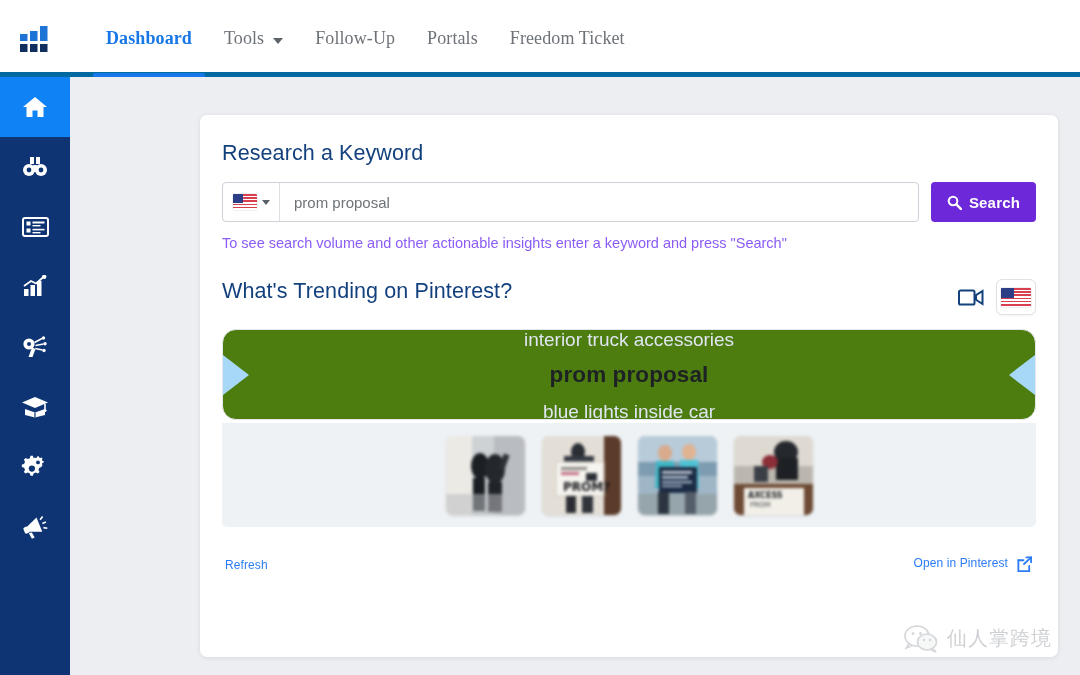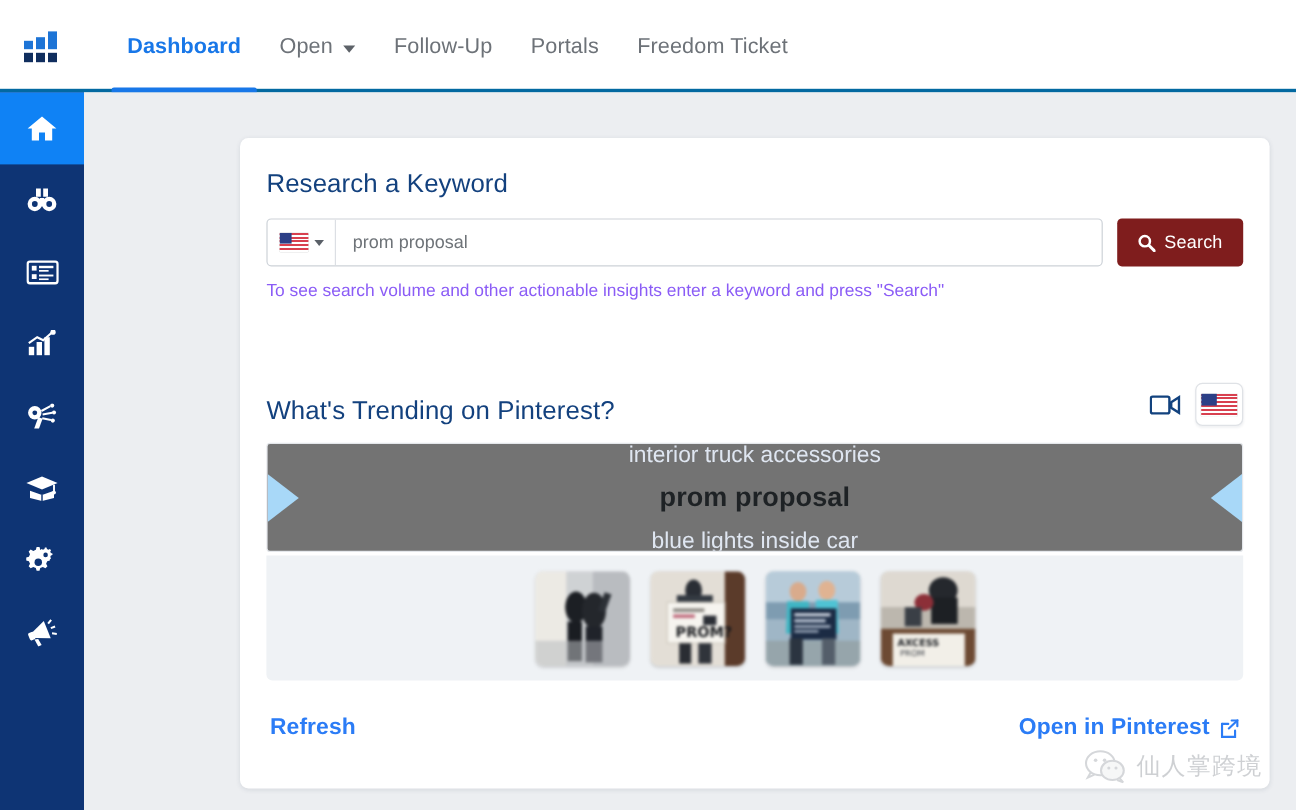--- a/index.html
+++ b/index.html
@@ -18,21 +18,22 @@
 
   
   .topnav {
     position: absolute;
     top: 0; left: 0;
     width: 1080px;
     height: 77px;
     background: #ffffff;
     display: flex;
     align-items: flex-start;
-    border-bottom: 3px solid #0369a1;
+    border-bottom: 5px solid #0369a1;
+    font-family: Liberation Serif, serif;
   }
 
   .logo {
     width: 70px;
     height: 77px;
     display: flex;
     align-items: center;
     justify-content: center;
     flex: 0 0 70px;
   }
@@ -188,46 +189,46 @@
     outline: none;
     font-family: "Liberation Sans", sans-serif;
     font-size: 15px;
     color: #6e7378;
     padding: 0 14px;
     background: transparent;
   }
   .searchbtn {
     width: 105px;
     height: 40px;
-    background: #7f1d1d;
+    background: #6d28d9;
     color: #fff;
     border: none;
     border-radius: 4px;
     font-family: "Liberation Sans", sans-serif;
     font-size: 15px;
-    font-weight: normal;
+    font-weight: bold;
     cursor: pointer;
     display: flex;
     align-items: center;
     justify-content: center;
     gap: 7px;
     letter-spacing: .2px;
   }
   .hint {
     margin-top: 13px;
     font-size: 14.5px;
     color: #8b5cf6;
   }
 
   
   .trendhead {
     display: flex;
-    align-items: flex-end;
+    align-items: flex-start;
     justify-content: space-between;
-    margin-top: 68px;
+    margin-top: 28px;
   }
   .trendtools {
     display: flex;
     align-items: center;
     gap: 12px;
   }
   .vidicon { cursor: pointer; display: block; }
   .flagbtn {
     width: 40px; height: 36px;
     border: 1px solid #dfe2e6;
@@ -239,22 +240,22 @@
     cursor: pointer;
     box-shadow: 0 1px 2px rgba(20,40,70,.06);
   }
 
   
   .carousel {
     position: relative;
     margin-top: 14px;
     height: 91px;
     border: 1px solid #e4e7eb;
-    border-radius: 3px;
-    background: #737373;
+    border-radius: 14px;
+    background: #4d7c0f;
     overflow: hidden;
   }
   .slidecol {
     position: absolute;
     left: 0; right: 0;
     top: -20px;
     height: 131px;
     display: flex;
     flex-direction: column;
     align-items: center;
@@ -325,27 +326,27 @@
 
   
   .cardfoot {
     display: flex;
     align-items: center;
     justify-content: space-between;
     margin-top: 29px;
     padding: 0 3px;
   }
   .linkblue {
-    font-size: 19px;
+    font-size: 12px;
     color: #2b7cf6;
-    font-weight: bold;
+    font-weight: normal;
     cursor: pointer;
     letter-spacing: .1px;
     display: flex;
-    align-items: center;
+    align-items: flex-start;
     gap: 8px;
   }
 
   
   .watermark {
     position: absolute;
     right: 28px;
     bottom: 22px;
     display: flex;
     align-items: flex-start;
@@ -374,21 +375,21 @@
       <rect x="10" y="18" width="7.5" height="8" fill="#102e5e"></rect>
       <rect x="20" y="18" width="7.5" height="8" fill="#102e5e"></rect>
     </svg>
   </div>
 
   <div class="navitems">
     <div class="navitem active">
       <span>Dashboard</span>
     </div>
     <div class="navitem">
-      <span>Open</span>
+      <span>Tools</span>
       <span class="caret"></span>
     </div>
     <div class="navitem">
       <span>Follow-Up</span>
     </div>
     <div class="navitem">
       <span>Portals</span>
     </div>
     <div class="navitem">
       <span>Freedom Ticket</span>

